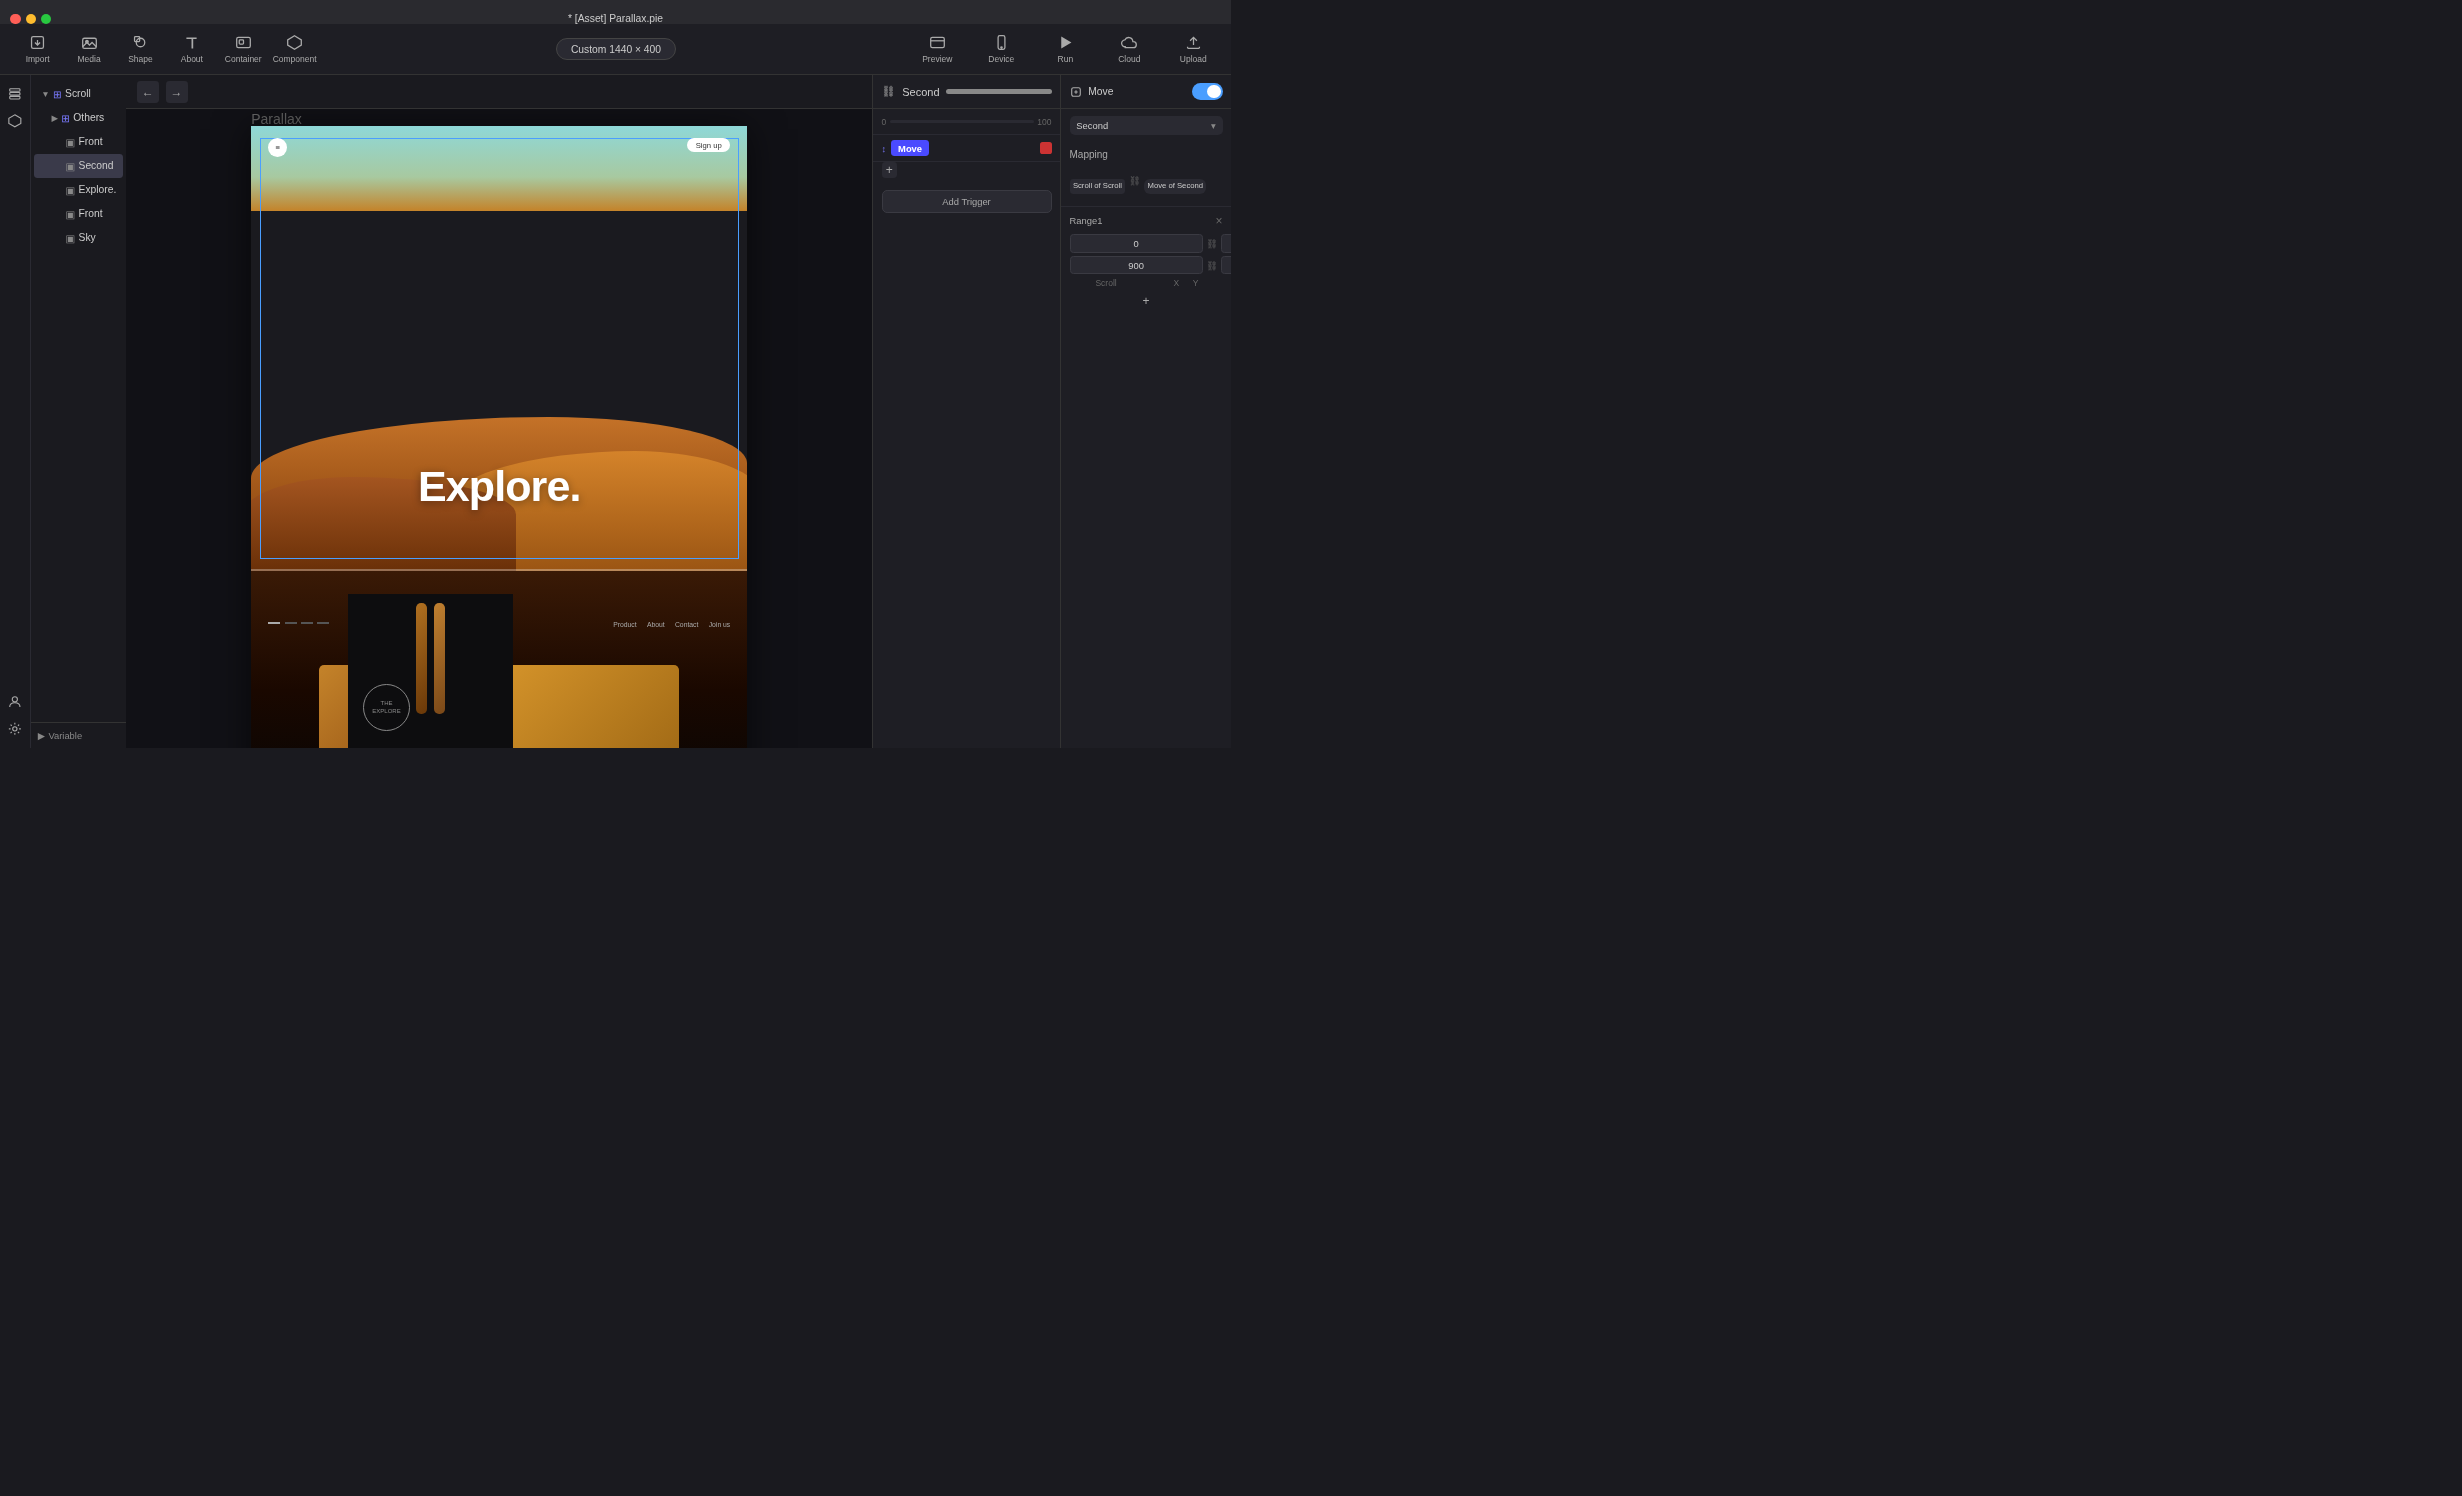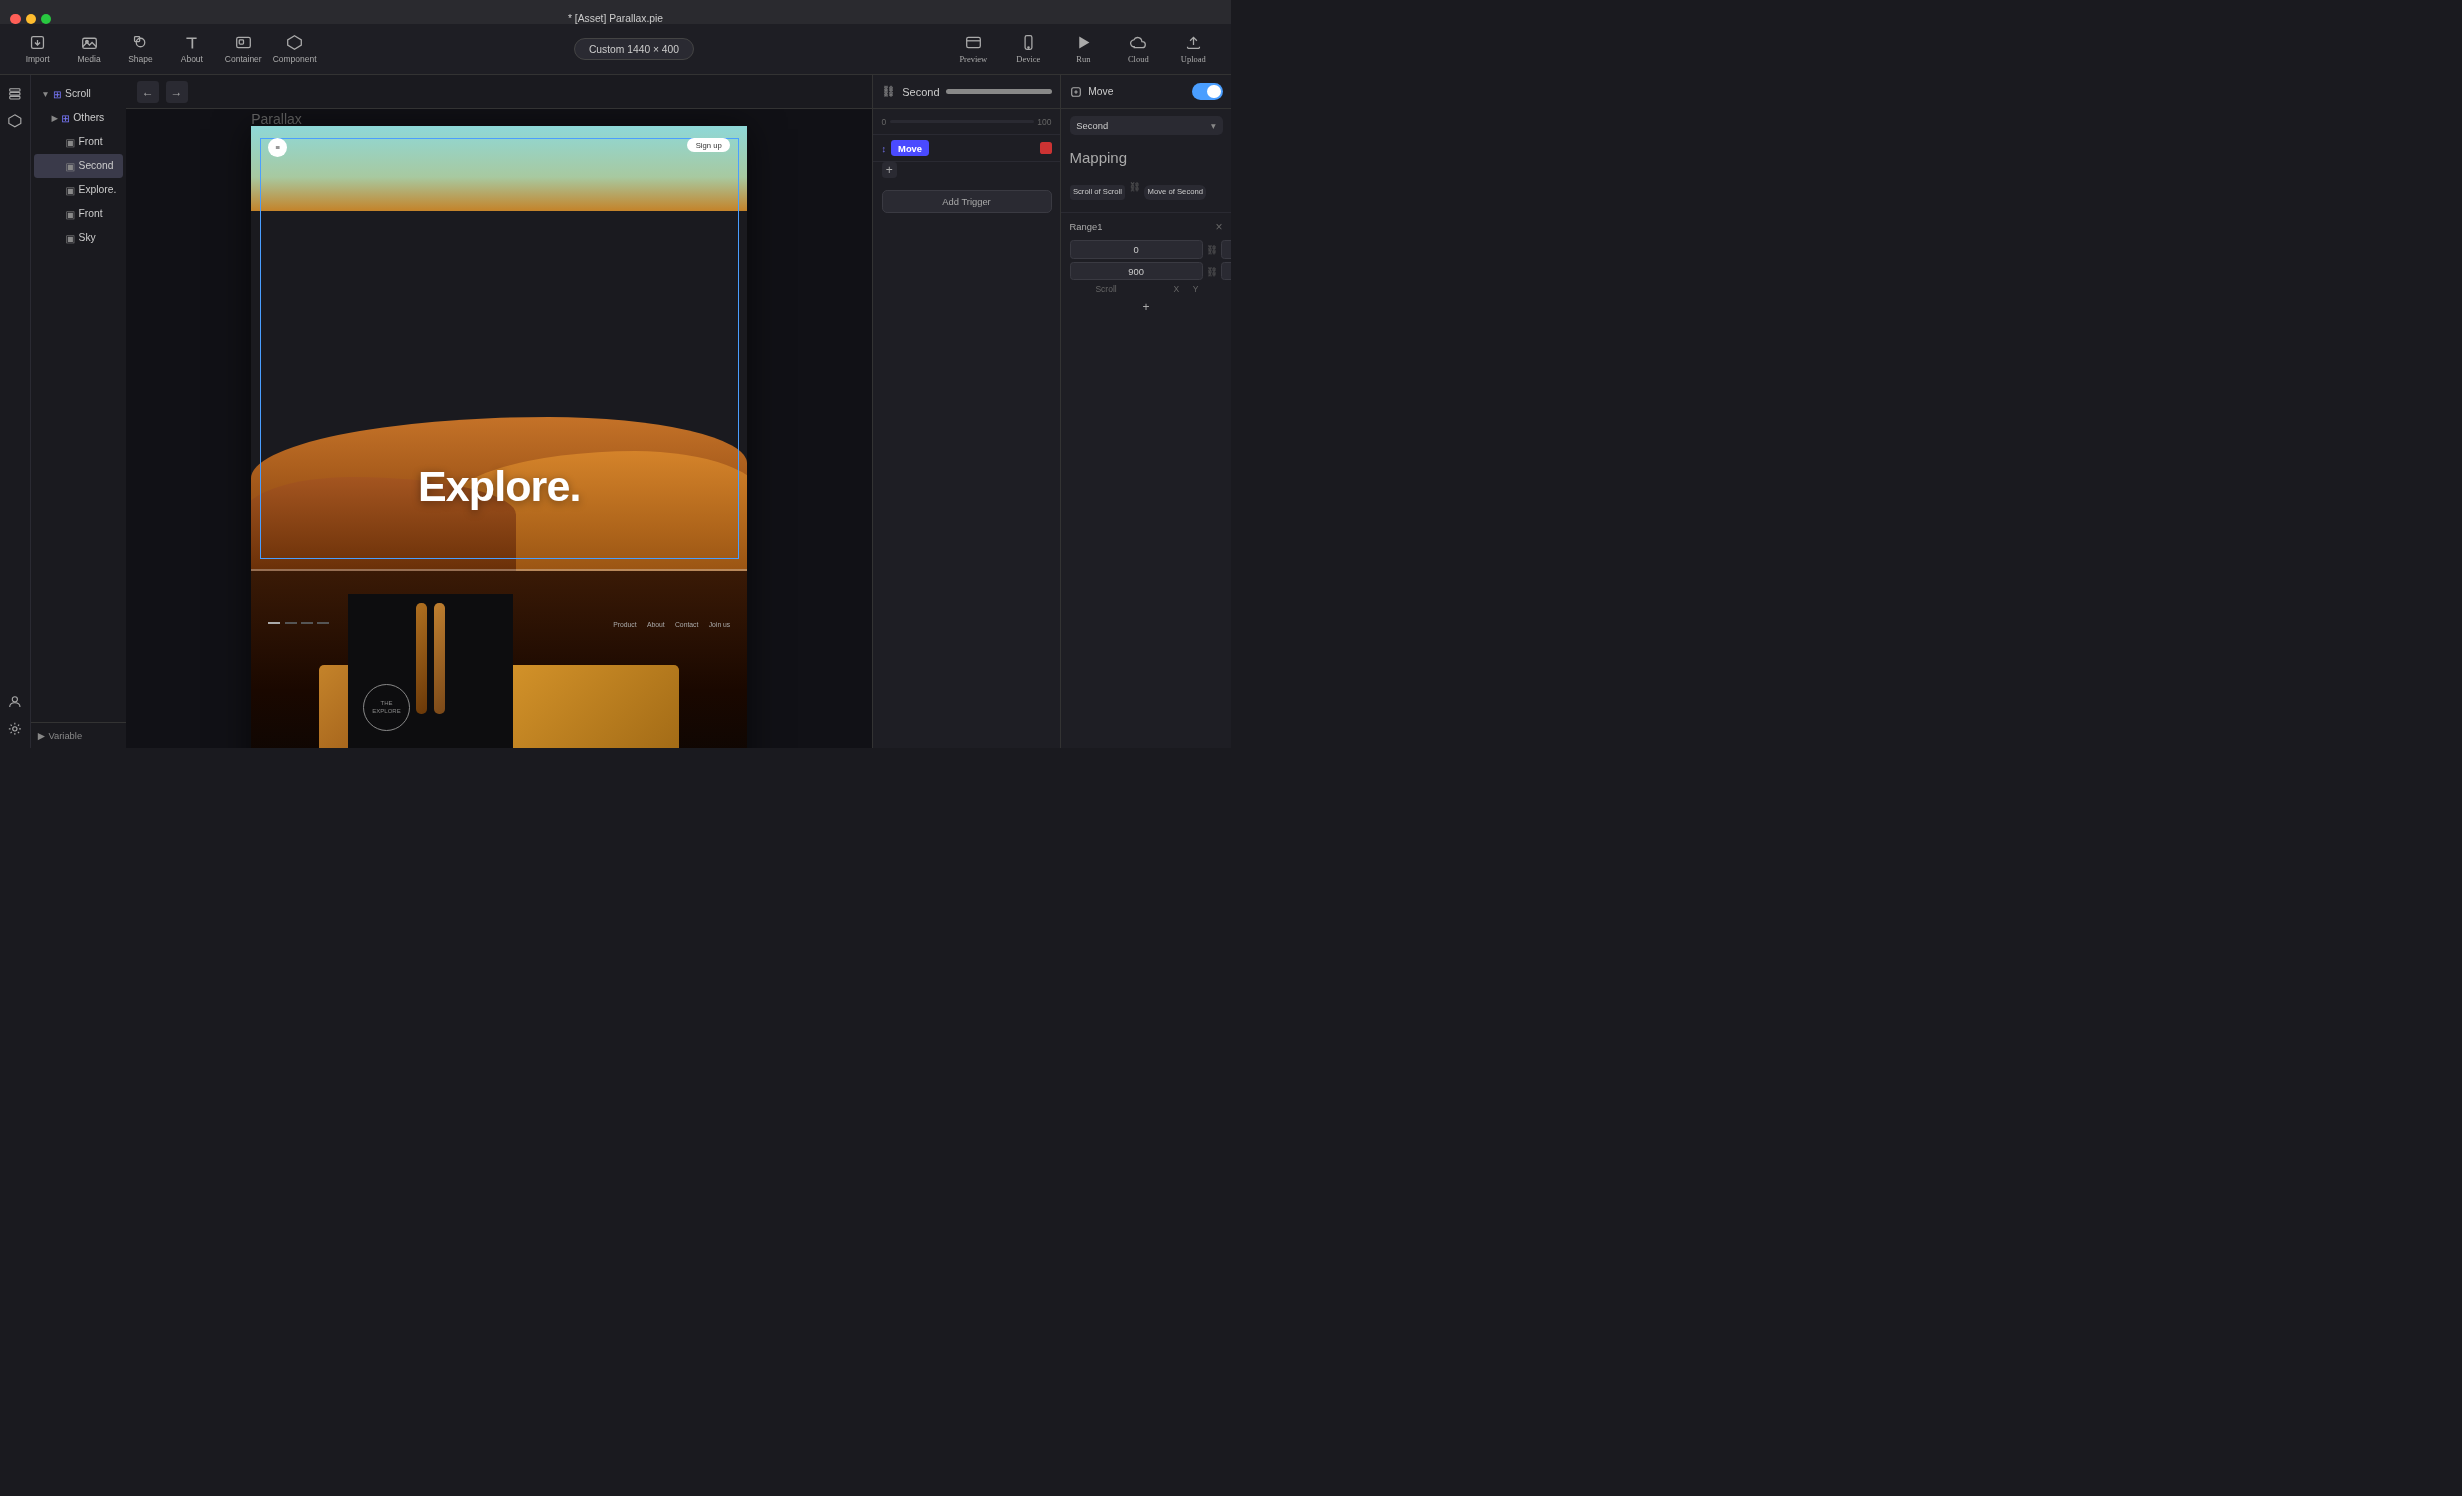--- a/index.html
+++ b/index.html
@@ -343,21 +343,21 @@
       display: flex;
       align-items: center;
       color: #ccc;
       font-size: 9.4px;
       cursor: pointer;
     }
     .second-selector .chevron { margin-left: auto; color: #888; }
     .mapping-section {
       padding: 6.8px 8.5px;
     }
-    .mapping-label { font-size: 15px; color: #aaa; margin-bottom: 6.8px; }
+    .mapping-label { font-size: 10px; color: #aaa; margin-bottom: 6.8px; }
     .mapping-row {
       display: flex;
       align-items: center;
       gap: 3.4px;
       margin-bottom: 5.1px;
       font-size: 8.5px;
       color: #888;
     }
     .mapping-col {
       background: #2a2a32;
@@ -419,22 +419,21 @@
       border: none;
       color: #aaa;
       font-size: 12px;
       cursor: pointer;
       text-align: center;
     }
 
     
     .toolbar-right-group {
       display: flex;
-      gap: 7px;
-      font-family: Liberation Serif, serif;
+      gap: 16px;
     }
   </style>
 </head>
 <body>
 
 <div class="titlebar">
   <div class="titlebar-controls">
     <div class="traffic-light tl-close"></div>
     <div class="traffic-light tl-min"></div>
     <div class="traffic-light tl-max"></div>

